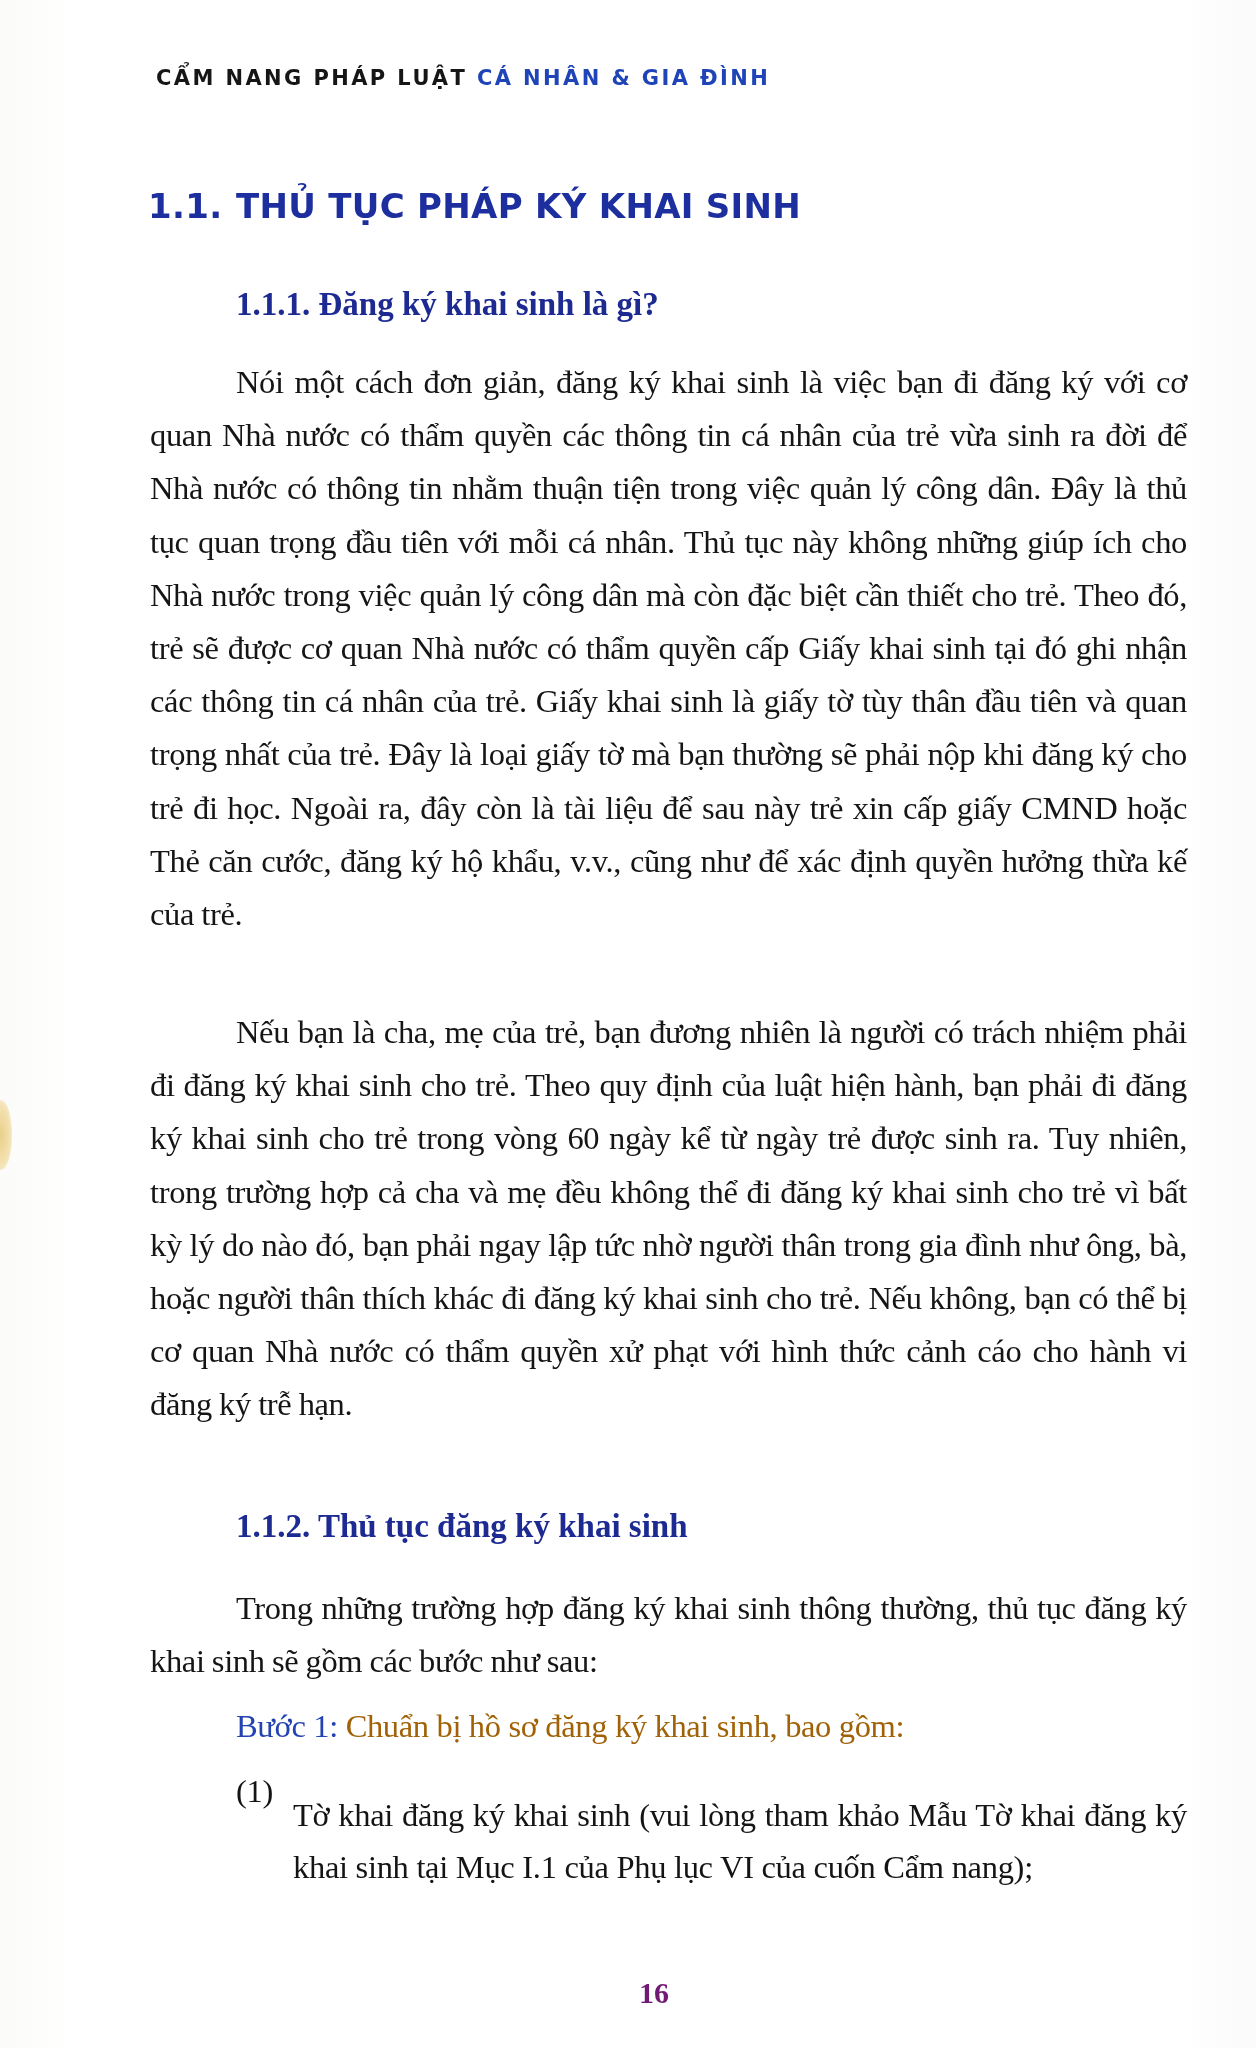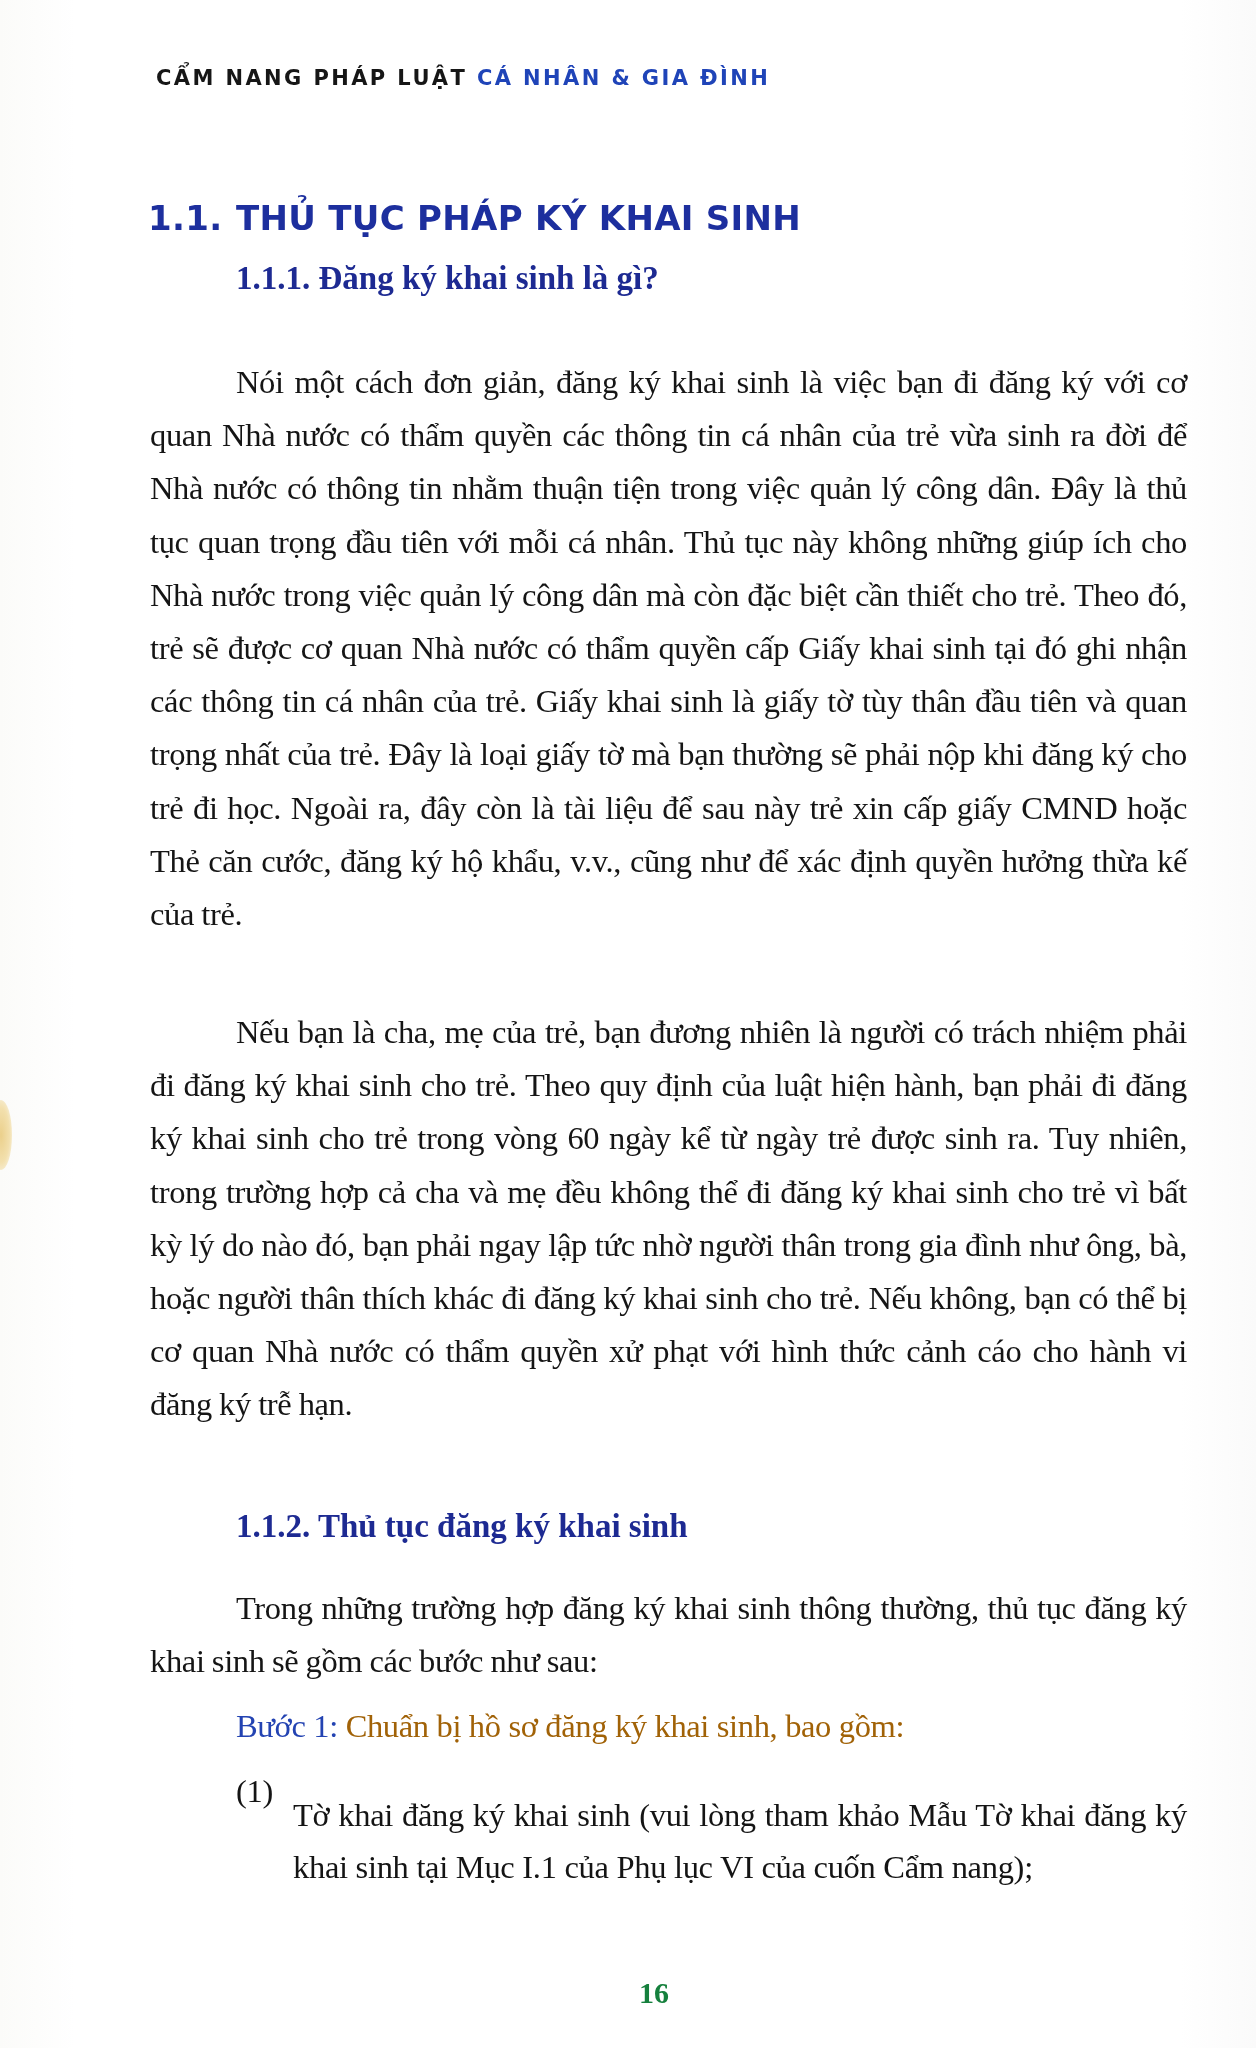--- a/index.html
+++ b/index.html
@@ -29,29 +29,29 @@
   }
   .running-header .rh-black { color: #161616; }
   .running-header .rh-blue { color: #1f44b8; }
 
   .h1 {
     position: absolute; left: 148px; top: 186px;
     font-family: "DejaVu Sans", "Liberation Sans", sans-serif;
     font-weight: bold; font-size: 34px; color: #1d2f9e;
     white-space: nowrap; letter-spacing: 0.3px;
   }
-  .h1 .num { display: inline-block; width: 88px; margin-top: 12px; }
+  .h1 .num { display: inline-block; width: 88px; }
 
   .h2 {
     position: absolute; left: 236px;
     font-family: "Liberation Serif", "DejaVu Serif", serif;
     font-weight: bold; font-size: 33px; color: #1d2a92;
     white-space: nowrap;
   }
-  .h2.a { top: 260px; }
+  .h2.a { top: 286px; }
   .h2.b { top: 1508px; }
 
   .para {
     position: absolute; left: 150px; width: 1037px;
     font-size: 32.5px; line-height: 53.2px;
     text-align: justify; text-indent: 86px;
     color: #151515;
     letter-spacing: -0.35px;
     word-spacing: -0.5px;
   }
@@ -72,21 +72,21 @@
     font-size: 32.5px; line-height: 52px;
     letter-spacing: -0.3px;
   }
   .list-item .marker { position: absolute; left: 0; top: 0; }
   .list-item .li-text {
     display: block; margin-left: 57px; text-align: justify; margin-top: 24px;
   }
 
   .page-number {
     position: absolute; left: 0; width: 1256px; top: 1976px;
-    text-align: center; font-size: 30px; font-weight: bold; color: #15803d;
+    text-align: center; font-size: 30px; font-weight: bold; color: #701a75;
     padding-left: 52px; box-sizing: border-box;
   }
 </style>
 </head>
 <body>
 
 <div class="page-shadow"></div>
 <div class="edge-stain"></div>
 
 <div class="running-header">

